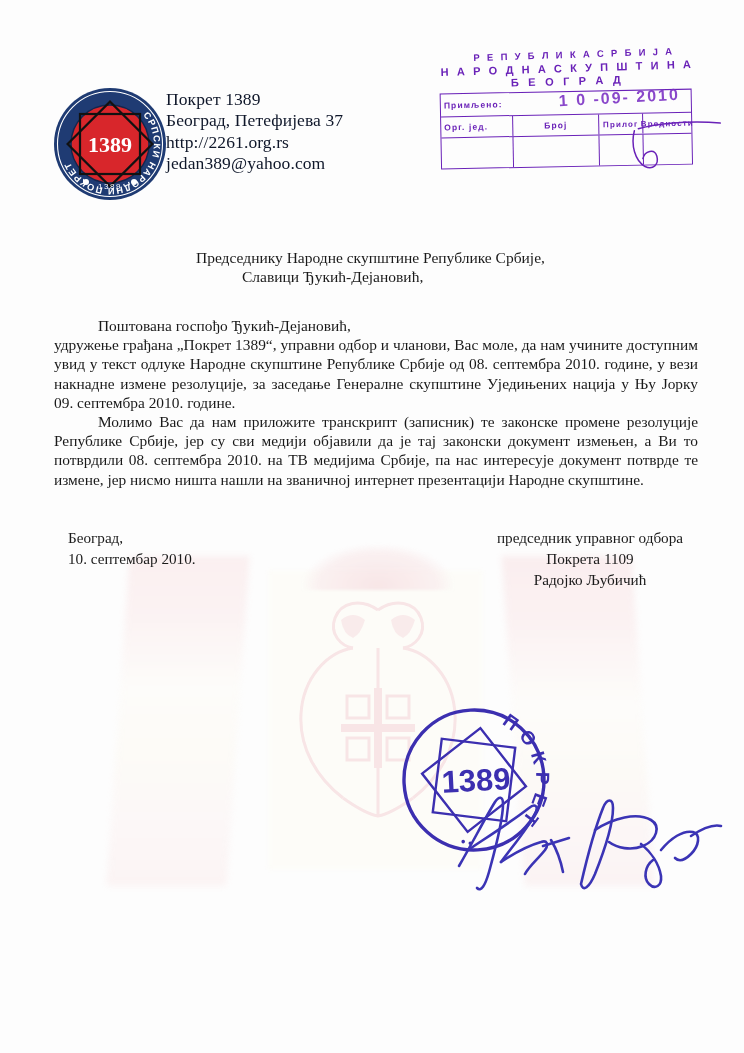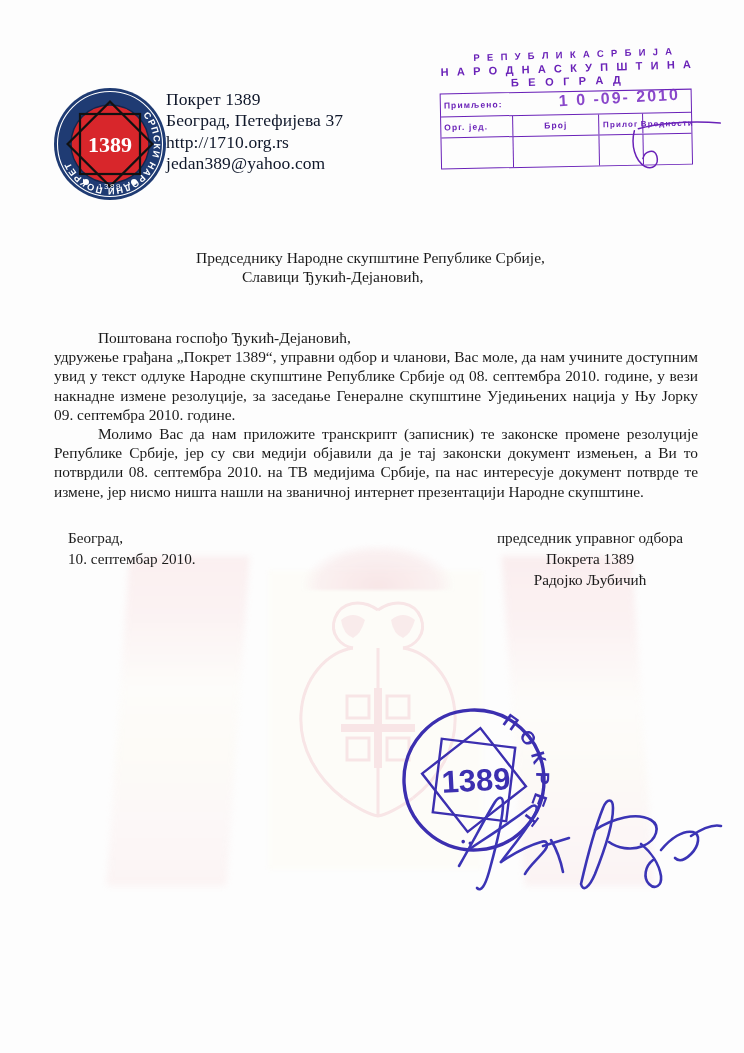--- a/index.html
+++ b/index.html
@@ -62,21 +62,21 @@
      color:#7a2ec4;opacity:.88;}
   .rs-scribble{position:absolute;left:196px;top:74px;width:96px;height:52px;pointer-events:none;}
 
   
   .addressee{position:absolute;left:196px;top:248px;font-size:15.5px;line-height:19px;}
   .addressee .l2{padding-left:46px;}
 
   .body{position:absolute;left:54px;top:316px;width:644px;font-size:15.4px;line-height:19.2px;}
   .para{margin:0 0 0 0;text-align:justify;text-justify:inter-word;}
   .para + .para{margin-top:0;}
-  .indent{text-indent:44px;margin-top:12px;}
+  .indent{text-indent:44px;}
   .noindent{text-indent:0;}
   .lastline{text-align:left;}
 
   .sig-left{position:absolute;left:68px;top:527px;font-size:15.2px;line-height:21px;}
   .sig-right{position:absolute;left:456px;top:527px;width:268px;text-align:center;font-size:15.2px;line-height:21px;}
 
   
   .seal{position:absolute;left:388px;top:694px;width:172px;height:172px;transform:rotate(-3deg);}
   .seal svg{width:100%;height:100%;display:block;}
 
@@ -141,21 +141,21 @@
       <text x="58" y="66" text-anchor="middle" font-family="'Liberation Serif','DejaVu Serif',serif" font-size="22" font-weight="bold" fill="#ffffff">1389</text>
       <circle cx="34" cy="96" r="3" fill="#ffffff"></circle>
       <circle cx="82" cy="96" r="3" fill="#ffffff"></circle>
       <text x="58" y="103" text-anchor="middle" font-family="'Liberation Sans','DejaVu Sans',sans-serif" font-size="8" letter-spacing="1.6" fill="#ffffff">1389</text>
     </svg>
   </div>
 
   <div class="letterhead">
     <div>Покрет 1389</div>
     <div>Београд, Петефијева 37</div>
-    <div>http://1710.org.rs</div>
+    <div>http://2261.org.rs</div>
     <div>jedan389@yahoo.com</div>
   </div>
 
   <div class="rstamp">
     <div class="rs-title rs-t1">Р Е П У Б Л И К А   С Р Б И Ј А</div>
     <div class="rs-title rs-t2">Н А Р О Д Н А   С К У П Ш Т И Н А</div>
     <div class="rs-title rs-t3">Б Е О Г Р А Д</div>
 
     <div class="rs-table">
       <div class="rs-row rs-r1">
@@ -199,21 +199,21 @@
     <p class="para indent">Молимо Вас да нам приложите транскрипт (записник) те законске промене резолуције Републике Србије, јер су сви медији објавили да је тај законски документ измењен, а Ви то потврдили 08. септембра 2010. на ТВ медијима Србије, па нас интересује документ потврде те измене, јер нисмо ништа нашли на званичној интернет презентацији Народне скупштине.</p>
   </div>
 
   <div class="sig-left">
     <div>Београд,</div>
     <div>10. септембар 2010.</div>
   </div>
 
   <div class="sig-right">
     <div>председник управног одбора</div>
-    <div>Покрета 1389</div>
+    <div>Покрета 1109</div>
     <div>Радојко Љубичић</div>
   </div>
 
   <div class="seal">
     <svg viewBox="0 0 172 172" xmlns="http://www.w3.org/2000/svg">
       <defs>
         <path id="sealring" d="M 86 86 m 0 -62 a 62 62 0 1 1 -0.1 0"></path>
       </defs>
       <circle cx="86" cy="86" r="70" fill="none" stroke="#3c2fb0" stroke-width="3.4"></circle>
       <text font-family="'Liberation Sans','DejaVu Sans',sans-serif" font-size="19" font-weight="600" fill="#3c2fb0" letter-spacing="7">

